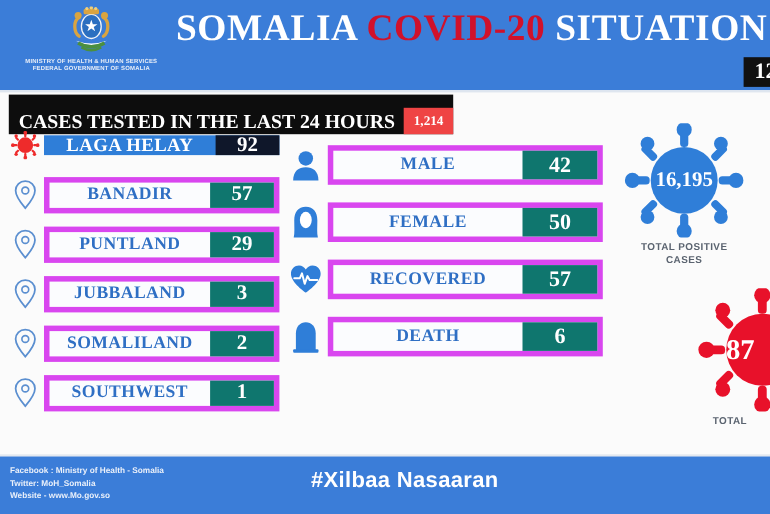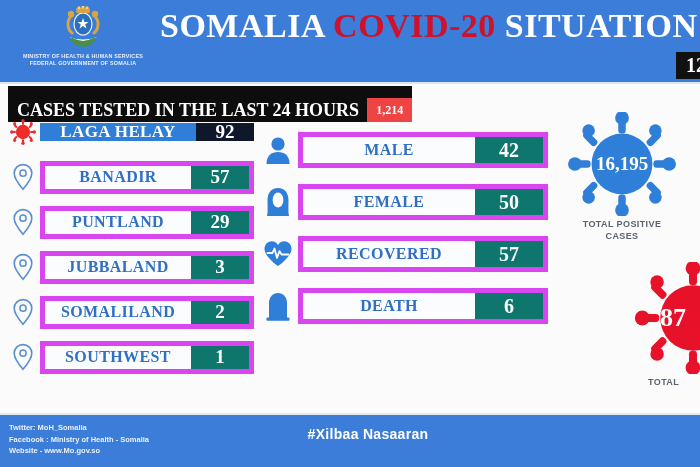--- a/index.html
+++ b/index.html
@@ -130,21 +130,21 @@
   .footer {
     position: absolute; left: 0; bottom: 0; width: 700px; height: 52px;
     background: #3b7dd8;
   }
   .footer-contact {
     position: absolute; left: 9px; top: 7px;
     color: #eaf0fa; font-size: 7.5px; font-weight: bold; line-height: 11.5px;
   }
   .hashtag {
     position: absolute; left: 0; right: 0; top: 11px; text-align: center;
-    color: #ffffff; font-weight: bold; font-size: 14px; letter-spacing: .3px; margin-left: 36px;
+    color: #ffffff; font-weight: bold; font-size: 20px; letter-spacing: .3px; margin-left: 36px;
   }
   .footer-divider {
     position: absolute; left: 0; bottom: 52px; width: 700px; height: 2px;
     background: #e3e8ef;
   }
   .edge-line { position: absolute; left: 0; top: 82px; width: 700px; height: 2px; background:#dfe6ef; }
 </style>
 </head>
 <body>
 
@@ -396,20 +396,20 @@
         </g>
       </svg>
       <div class="virus-num">87</div>
     </div>
     <div class="virus-caption">TOTAL</div>
   </div>
 
   <div class="footer-divider"></div>
   <div class="footer">
     <div class="footer-contact">
+      <div>Facebook : Ministry of Health - Somalia</div>
       <div>Twitter: MoH_Somalia</div>
-      <div>Facebook : Ministry of Health - Somalia</div>
       <div>Website - www.Mo.gov.so</div>
     </div>
     <div class="hashtag">#Xilbaa Nasaaran</div>
   </div>
 
 </div>
 
 </body></html>

